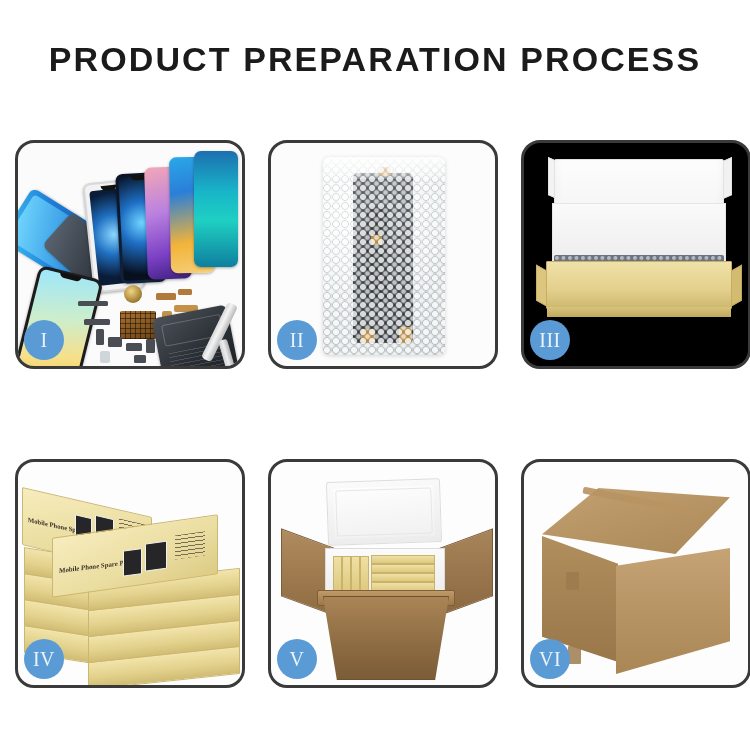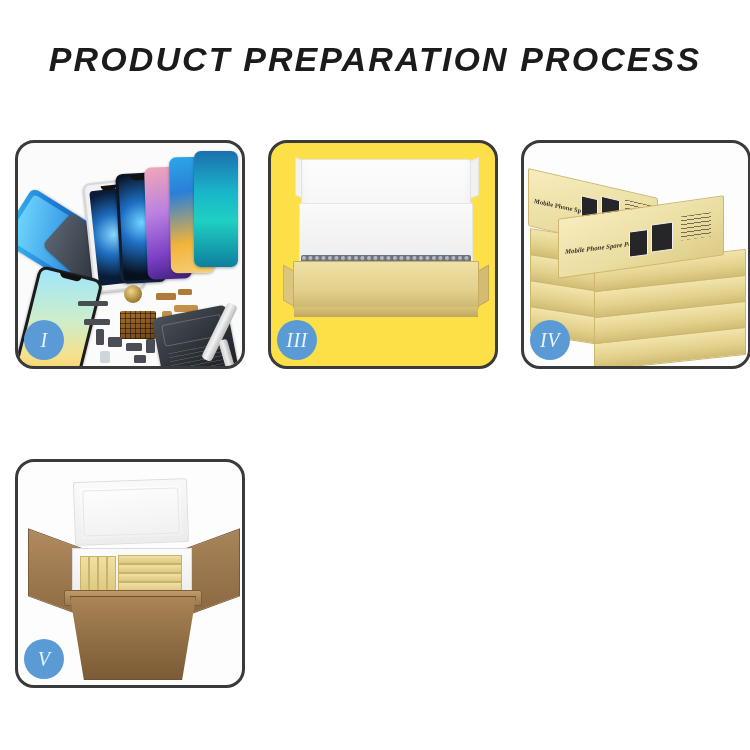--- a/index.html
+++ b/index.html
@@ -1,20 +1,20 @@
 <!DOCTYPE html>
 <html><head>
 <meta charset="utf-8">
 <style>
   html,body{margin:0;padding:0;}
   body{
     width:750px;height:750px;background:#ffffff;
     font-family:"Liberation Sans",sans-serif;overflow:hidden;
   }
-  .page{position:relative;width:750px;height:618px;font-style:italic;}
+  .page{position:relative;width:750px;height:618px;}
 
   
   .header{position:absolute;left:0;top:0;width:750px;text-align:center;}
   .title{
     margin:0;padding-top:42px;
     font-size:34px;font-weight:700;letter-spacing:2.1px;
     color:#1b1b1b;line-height:1.05;white-space:nowrap;
   }
   .subtitle{
     margin:0;padding-top:11px;
@@ -121,21 +121,21 @@
   .innerpart{position:absolute;left:30px;top:16px;width:60px;height:170px;
     border-radius:5px;background:linear-gradient(170deg,#3b4249 0%,#20262c 45%,#141a1f 100%);
     opacity:.84;}
   .innerpart:before{content:"";position:absolute;left:14px;top:34px;width:22px;height:96px;
     border-radius:3px;background:#0c1013;opacity:.85;}
   .conn{position:absolute;background:#c5913f;border-radius:2px;opacity:.92;}
   .bagtop{position:absolute;left:0;top:0;width:100%;height:22px;
     background:linear-gradient(180deg,rgba(255,255,255,.9),rgba(255,255,255,.25));}
 
   
-  .p3{background:#fde047;}
+  .p3{background:#000000;}
   .lid3{position:absolute;left:30px;top:16px;width:168px;height:108px;
     background:linear-gradient(180deg,#fdfdfd,#ededed);
     border:1px solid #e2e2e2;border-radius:2px;
     box-shadow:inset 0 -6px 10px rgba(0,0,0,.05);}
   .lidflapL{position:absolute;left:24px;top:18px;width:16px;height:36px;
     transform:skewY(24deg);background:#f3f3f3;border:1px solid #e4e4e4;}
   .lidflapR{position:absolute;left:190px;top:18px;width:16px;height:36px;
     transform:skewY(-24deg);background:#f1f1f1;border:1px solid #e4e4e4;}
   .boxbody3{position:absolute;left:22px;top:118px;width:184px;height:46px;
     background:linear-gradient(180deg,#efe1a7,#e3d08c 60%,#cdb86f);
@@ -252,20 +252,34 @@
           <div class="pt" style="left:56px;top:70px;width:12px;height:8px;"></div>
         </div>
 
         <div class="backplate"></div>
         <div class="tool"></div>
         <div class="tool2"></div>
       </div>
       <div class="badge">I</div>
     </div>
 
+    <div class="panel p2">
+      <div class="stage">
+        <div class="bubblebag">
+          <div class="innerpart"></div>
+          <div class="conn" style="left:56px;top:10px;width:12px;height:9px;"></div>
+          <div class="conn" style="left:48px;top:78px;width:11px;height:10px;"></div>
+          <div class="conn" style="left:38px;top:172px;width:14px;height:14px;"></div>
+          <div class="conn" style="left:76px;top:170px;width:13px;height:16px;"></div>
+          <div class="bubbles"></div>
+          <div class="bagtop"></div>
+        </div>
+      </div>
+      <div class="badge">II</div>
+    </div>
 
     <div class="panel p3">
       <div class="stage">
         <div class="lidflapL"></div>
         <div class="lidflapR"></div>
         <div class="lid3"></div>
         <div class="foam3"></div>
         <div class="sideL3"></div>
         <div class="sideR3"></div>
         <div class="bubbleFill"></div>
@@ -321,15 +335,26 @@
           <div class="ybar" style="left:38px;top:12px;width:62px;height:7px;"></div>
           <div class="ybar" style="left:38px;top:21px;width:62px;height:7px;"></div>
           <div class="ybar" style="left:38px;top:30px;width:62px;height:8px;"></div>
         </div>
         <div class="cartonRim5"></div>
         <div class="cartonBody5"></div>
       </div>
       <div class="badge">V</div>
     </div>
 
+    <div class="panel p6">
+      <div class="stage">
+        <div class="c6top"></div>
+        <div class="c6seam"></div>
+        <div class="c6left"></div>
+        <div class="c6right"></div>
+        <div class="tape" style="left:42px;top:110px;width:13px;height:18px;"></div>
+        <div class="tape" style="left:44px;top:184px;width:13px;height:18px;"></div>
+      </div>
+      <div class="badge">VI</div>
+    </div>
 
   </div>
 </div>
 
 </body></html>

